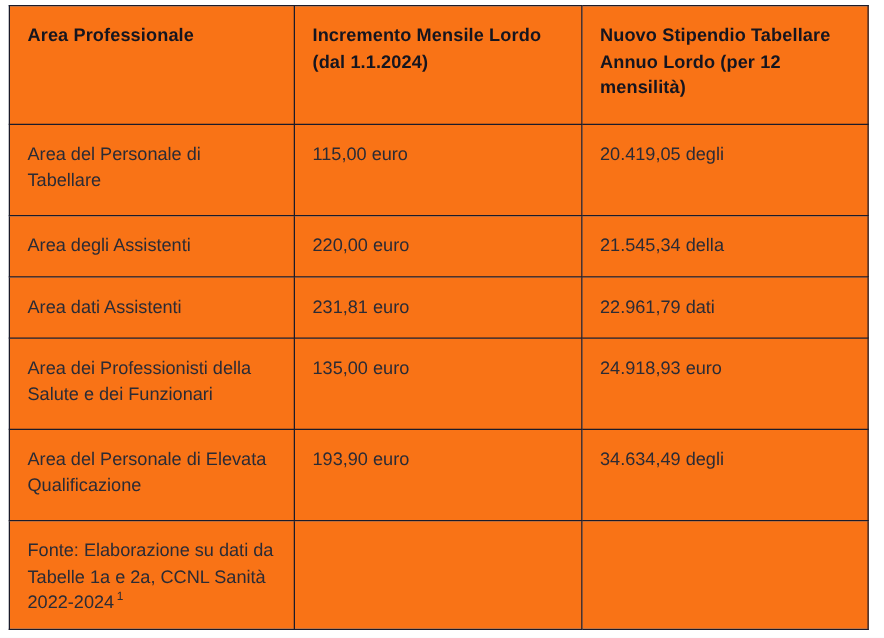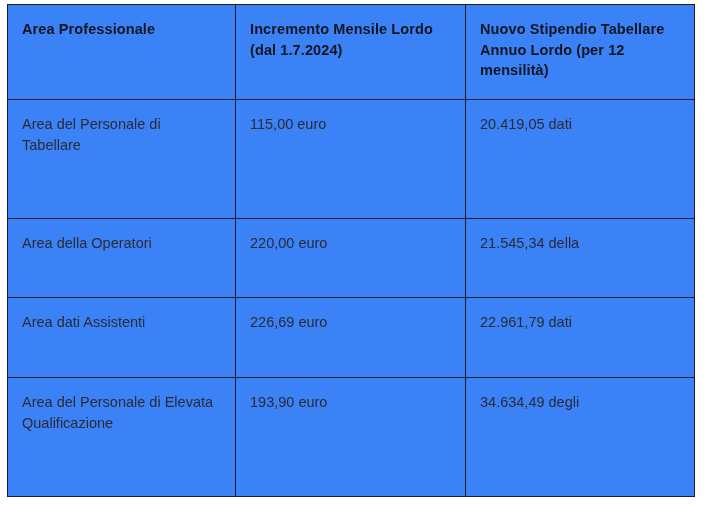--- a/index.html
+++ b/index.html
@@ -32,21 +32,21 @@
 
   table.data-table col.c1 { width: 228px; }
   table.data-table col.c2 { width: 230px; }
   table.data-table col.c3 { width: 229px; }
 
   table.data-table th,
   table.data-table td {
     border: 1.5px solid #1b1b2a;
     vertical-align: top;
     text-align: left;
-    background: #3b82f6;
+    background: #f97316;
     padding: 14px 14px 10px 14px;
     font-size: 14.5px;
     line-height: 1.42;
     color: #2b2b35;
     font-weight: normal;
     box-sizing: border-box;
   }
 
   table.data-table thead th {
     font-weight: bold;
@@ -78,40 +78,50 @@
 <div id="table-wrap">
   <table class="data-table">
     <colgroup>
       <col class="c1">
       <col class="c2">
       <col class="c3">
     </colgroup>
     <thead>
       <tr class="row-header">
         <th>Area Professionale</th>
-        <th>Incremento Mensile Lordo (dal 1.7.2024)</th>
+        <th>Incremento Mensile Lordo (dal 1.1.2024)</th>
         <th>Nuovo Stipendio Tabellare Annuo Lordo (per 12 mensilità)</th>
       </tr>
     </thead>
     <tbody>
       <tr class="row-tall">
         <td>Area del Personale di Tabellare</td>
         <td>115,00 euro</td>
-        <td>20.419,05 dati</td>
+        <td>20.419,05 degli</td>
       </tr>
       <tr class="row-short">
-        <td>Area della Operatori</td>
+        <td>Area degli Assistenti</td>
         <td>220,00 euro</td>
         <td>21.545,34 della</td>
       </tr>
       <tr class="row-short">
         <td>Area dati Assistenti</td>
-        <td>226,69 euro</td>
+        <td>231,81 euro</td>
         <td>22.961,79 dati</td>
+      </tr>
+      <tr class="row-tall">
+        <td>Area dei Professionisti della Salute e dei Funzionari</td>
+        <td>135,00 euro</td>
+        <td>24.918,93 euro</td>
       </tr>
       <tr class="row-tall">
         <td>Area del Personale di Elevata Qualificazione</td>
         <td>193,90 euro</td>
         <td>34.634,49 degli</td>
       </tr>
+      <tr class="row-note">
+        <td class="cell-note"><span>Fonte: Elaborazione su dati da Tabelle 1a e 2a, CCNL Sanità 2022-2024</span><sup class="footnote-marker">1</sup></td>
+        <td></td>
+        <td></td>
+      </tr>
     </tbody>
   </table>
 </div>
 
 </body></html>

